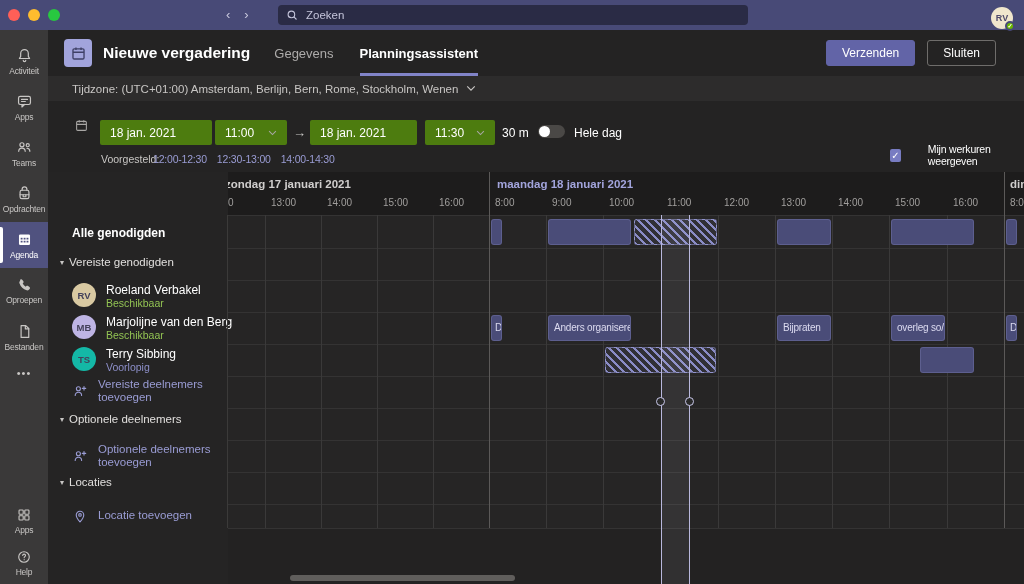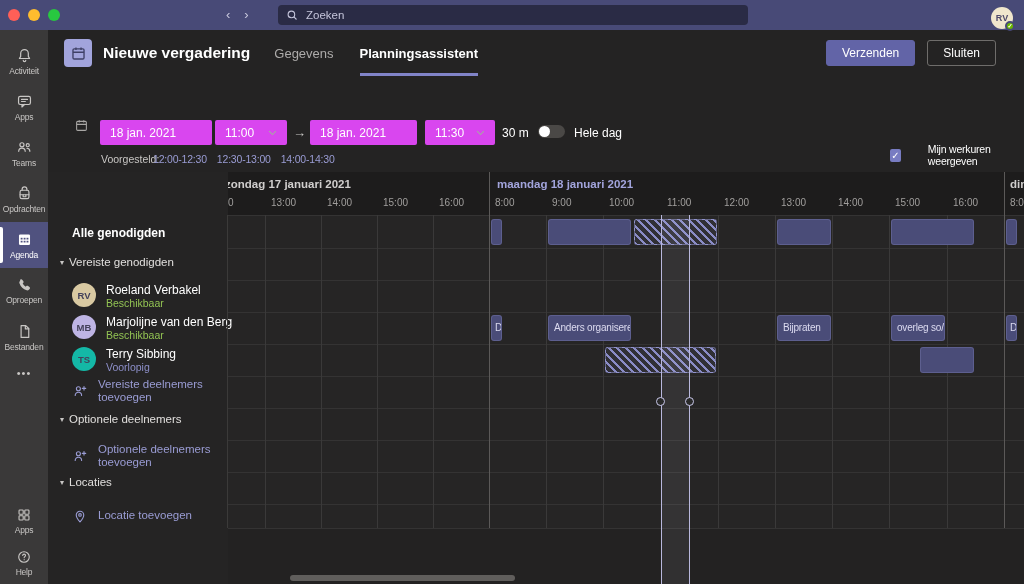--- a/index.html
+++ b/index.html
@@ -50,21 +50,21 @@
   .btn-primary{background:var(--accent,#6264a7);border:1px solid var(--accent,#6264a7);color:#fff;}
   .btn-secondary{background:transparent;border:1px solid #6f6d6b;color:#fff;}
 
   
   .tzbar{position:absolute;left:48px;top:76px;right:0;height:25px;background:#2d2c2c;display:flex;align-items:center;
          color:#c8c6c4;font-size:11.5px;padding-left:24px;gap:8px;cursor:pointer;z-index:20;}
 
   
   .dtrow{position:absolute;left:48px;top:101px;right:0;height:48px;background:#242323;z-index:20;}
   .dtrow .abs{position:absolute;}
-  .field{background:#d946ef;border-radius:2px;height:25px;display:flex;align-items:center;color:#fff;font-size:12px;
+  .field{background:#4d7c0f;border-radius:2px;height:25px;display:flex;align-items:center;color:#fff;font-size:12px;
          padding:0 10px;cursor:pointer;}
   .field .chev{margin-left:auto;color:#a8a6a4;}
   .plain-lb{color:#fff;font-size:12px;}
   .tgl{width:27px;height:13px;border-radius:8px;background:#4a4846;position:relative;cursor:pointer;}
   .tgl .knob{position:absolute;left:1px;top:1px;width:11px;height:11px;border-radius:50%;background:#fff;}
 
   .sugrow{position:absolute;left:48px;top:149px;right:0;height:23px;background:#242323;z-index:20;}
   .sug-label{position:absolute;left:53px;top:4px;font-size:10.5px;color:#c8c6c4;}
   .sug-links{position:absolute;left:105px;top:4px;display:flex;gap:10px;}
   .sug-links span{font-size:10.5px;color:var(--link,#9a9cd4);cursor:pointer;letter-spacing:-0.2px;}
@@ -246,20 +246,28 @@
     <div class="tabs">
       <span class="tab">Gegevens</span>
       <span class="tab active">Planningsassistent</span>
     </div>
     <div class="hdr-buttons">
       <button class="btn btn-primary">Verzenden</button>
       <button class="btn btn-secondary">Sluiten</button>
     </div>
   </div>
 
+  <div class="tzbar">
+    <span>Tijdzone: (UTC+01:00) Amsterdam, Berlijn, Bern, Rome, Stockholm, Wenen</span>
+    <span class="ic">
+      <svg width="10" height="7" viewBox="0 0 12 8" fill="none" stroke="#c8c6c4" stroke-width="1.4">
+          <path d="M1.5 1.5L6 6l4.5-4.5"></path>
+        </svg>
+    </span>
+  </div>
 
   <div class="dtrow">
     <span class="abs ic" style="left:26px;top:17px">
       <svg width="15" height="15" viewBox="0 0 20 20" fill="none" stroke="#a8a6a4" stroke-width="1.4">
           <rect x="3.5" y="4.5" width="13" height="12" rx="1.5"></rect>
           <path d="M3.5 8.5h13M7 3v3M13 3v3"></path>
         </svg>
     </span>
     <div class="abs field" style="left:52px;top:19px;width:112px">
       <span>18 jan. 2021</span>

